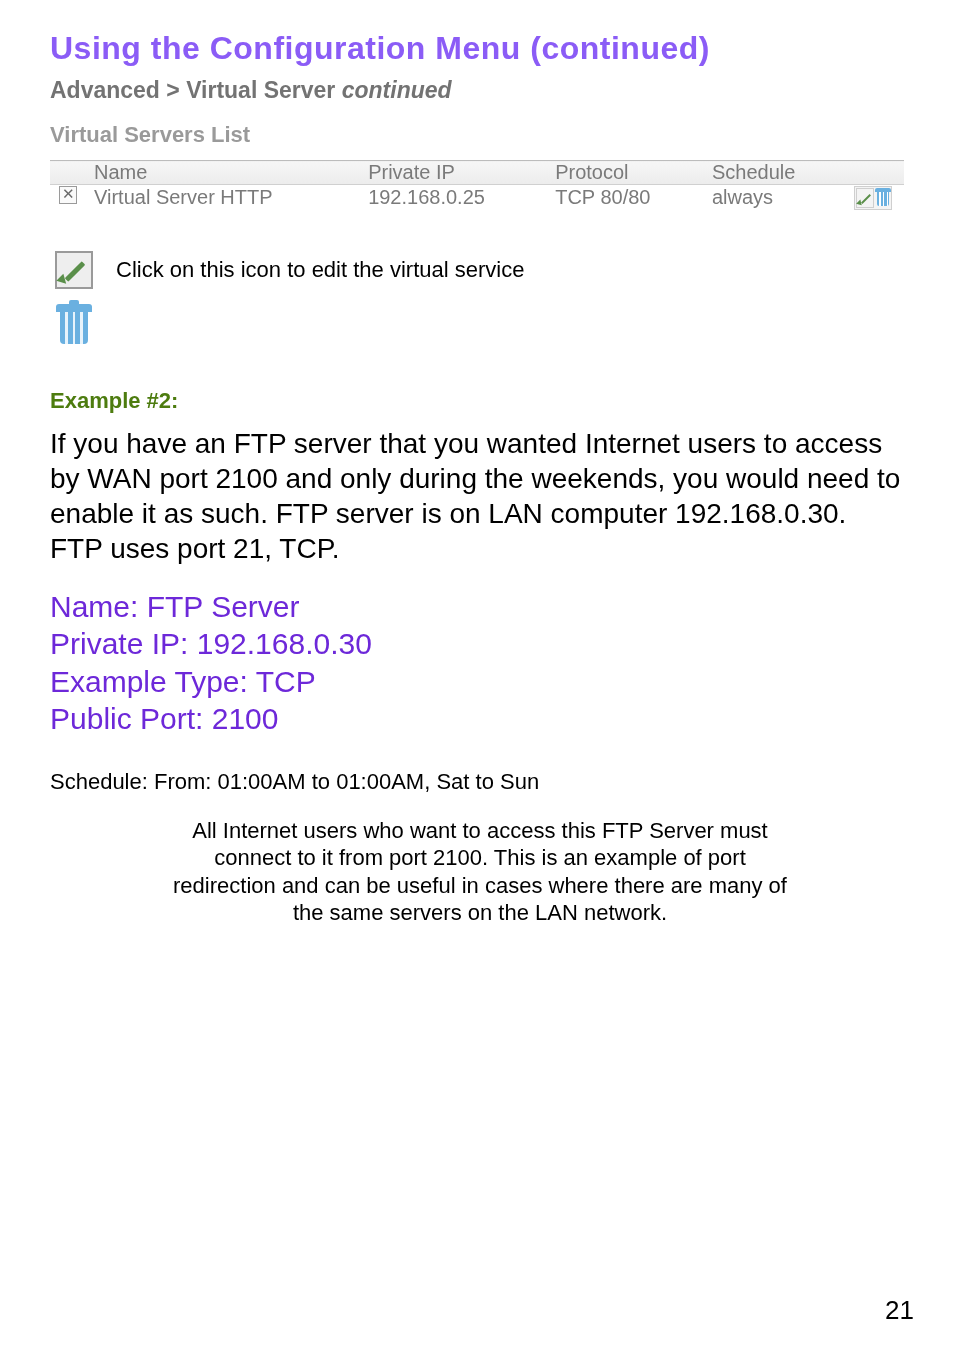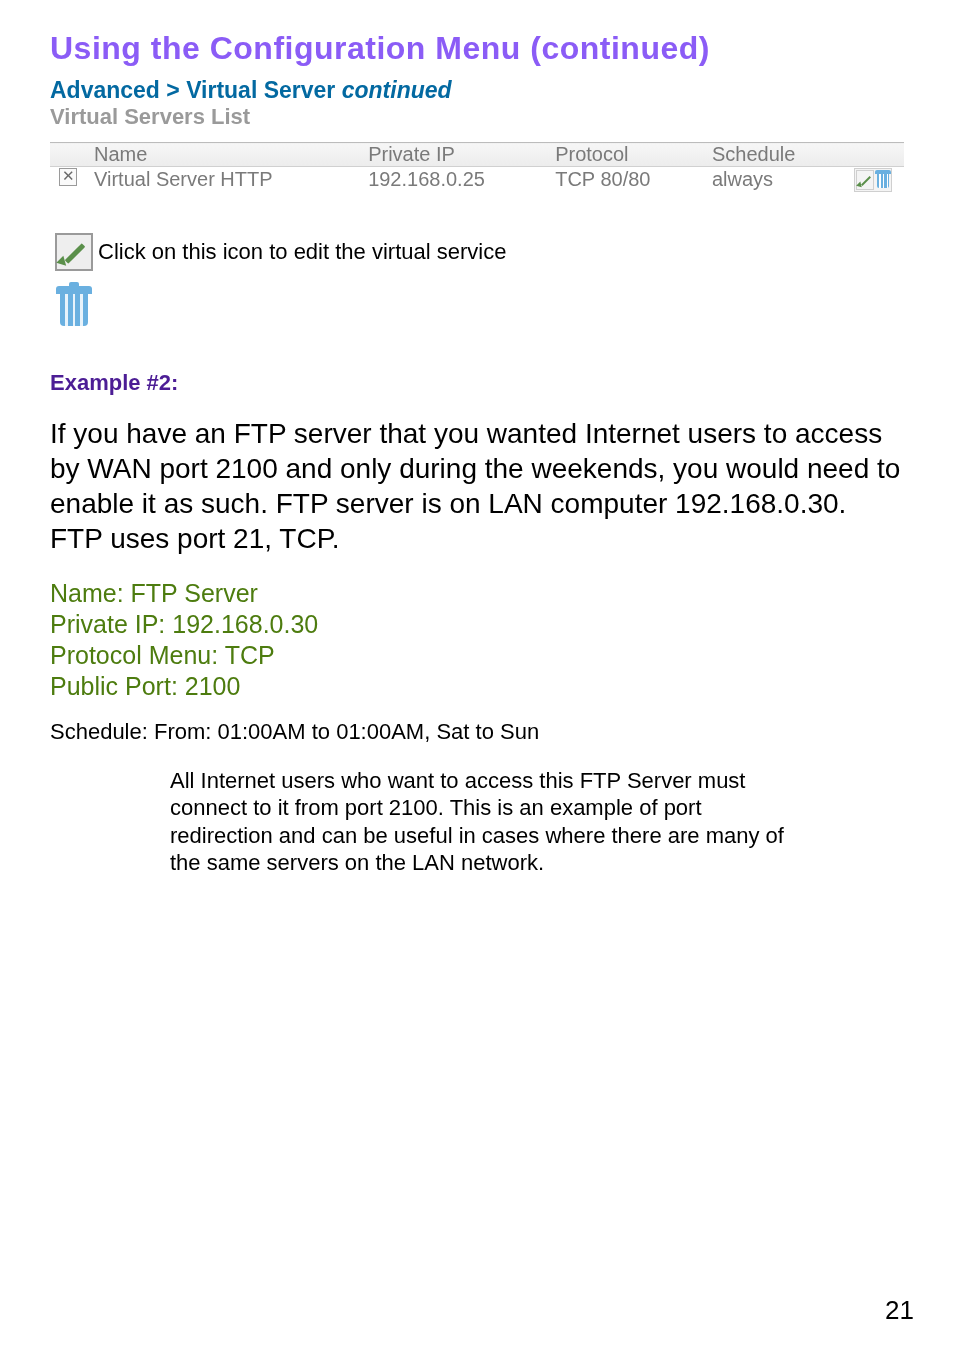--- a/index.html
+++ b/index.html
@@ -12,23 +12,24 @@
       position: relative;
     }
     .page-title {
       color: #8b5cf6;
       font-size: 32px;
       font-weight: bold;
       margin-bottom: 10px;
       letter-spacing: 0.5px;
     }
     .breadcrumb {
-      color: #0369a1;
+      color: #737373;
       font-size: 23px;
       font-weight: bold;
+      margin-bottom: 18px;
     }
     .breadcrumb .italic {
       font-style: italic;
     }
     
     .vs-list-title {
       color: #9a9a9a;
       font-size: 22px;
       font-weight: bold;
       margin-bottom: 12px;
@@ -99,20 +100,21 @@
     .mini-delete-icon::after {
       content: ""; position: absolute; left: -1px; top: 0; width: 16px; height: 4px;
       background: #6ab0e0; border-radius: 2px 2px 0 0;
     }
 
     
     .legend { margin-bottom: 40px; }
     .legend-row {
       display: flex;
       align-items: center;
+      gap: 18px;
       margin-bottom: 6px;
     }
     .legend-icon-box {
       width: 48px; height: 48px;
       display: flex; align-items: center; justify-content: center;
     }
     .edit-icon-large {
       width: 38px; height: 38px;
       border: 2px solid #9a9a9a;
       background: #eeeeee;
@@ -140,49 +142,50 @@
       background: #6ab0e0; border-radius: 3px 3px 0 0;
     }
     .delete-lid-knob {
       position: absolute; left: 11px; top: -2px; width: 10px; height: 5px;
       background: #6ab0e0; border-radius: 2px 2px 0 0;
     }
     .legend-text { font-size: 22px; color: #000; }
 
     
     .example-heading {
-      color: #4c1d95;
-      font-size: 22px;
-      font-weight: bold;
-      margin-bottom: 20px;
+      color: #4d7c0f;
+      font-size: 22px;
+      font-weight: bold;
+      margin-bottom: 12px;
     }
     .body-para {
       font-size: 28px;
       color: #000;
       line-height: 1.25;
       margin-bottom: 22px;
     }
     .config-block {
-      font-size: 25px;
-      color: #4d7c0f;
+      font-size: 30px;
+      color: #6d28d9;
       line-height: 1.25;
-      margin-bottom: 16px;
+      margin-bottom: 31px;
     }
     .config-block div { }
     .schedule-line {
       font-size: 22px;
       color: #000;
       margin-bottom: 22px;
     }
     .indent-para {
       font-size: 22px;
       color: #000;
       line-height: 1.25;
       margin-left: 120px;
       max-width: 620px;
+      text-align: center;
     }
     .page-number {
       position: absolute;
       bottom: 26px;
       right: 40px;
       font-size: 26px;
       color: #000;
     }
   </style>
 </head>
@@ -239,21 +242,21 @@
       </div>
   </div>
 </div>
 
 <div class="example-heading">Example #2:</div>
 <div class="body-para">If you have an FTP server that you wanted Internet users to access by WAN port 2100 and only during the weekends, you would need to enable it as such. FTP server is on LAN computer 192.168.0.30. FTP uses port 21, TCP.</div>
 
 <div class="config-block">
   <div>Name: FTP Server</div>
   <div>Private IP: 192.168.0.30</div>
-  <div>Protocol Menu: TCP</div>
+  <div>Example Type: TCP</div>
   <div>Public Port: 2100</div>
 </div>
 
 <div class="schedule-line">Schedule: From: 01:00AM to 01:00AM, Sat to Sun</div>
 
 <div class="indent-para">All Internet users who want to access this FTP Server must connect to it from port 2100. This is an example of port redirection and can be useful in cases where there are many of the same servers on the LAN network.</div>
 
 <div class="page-number">21</div>
 
 </body></html>

